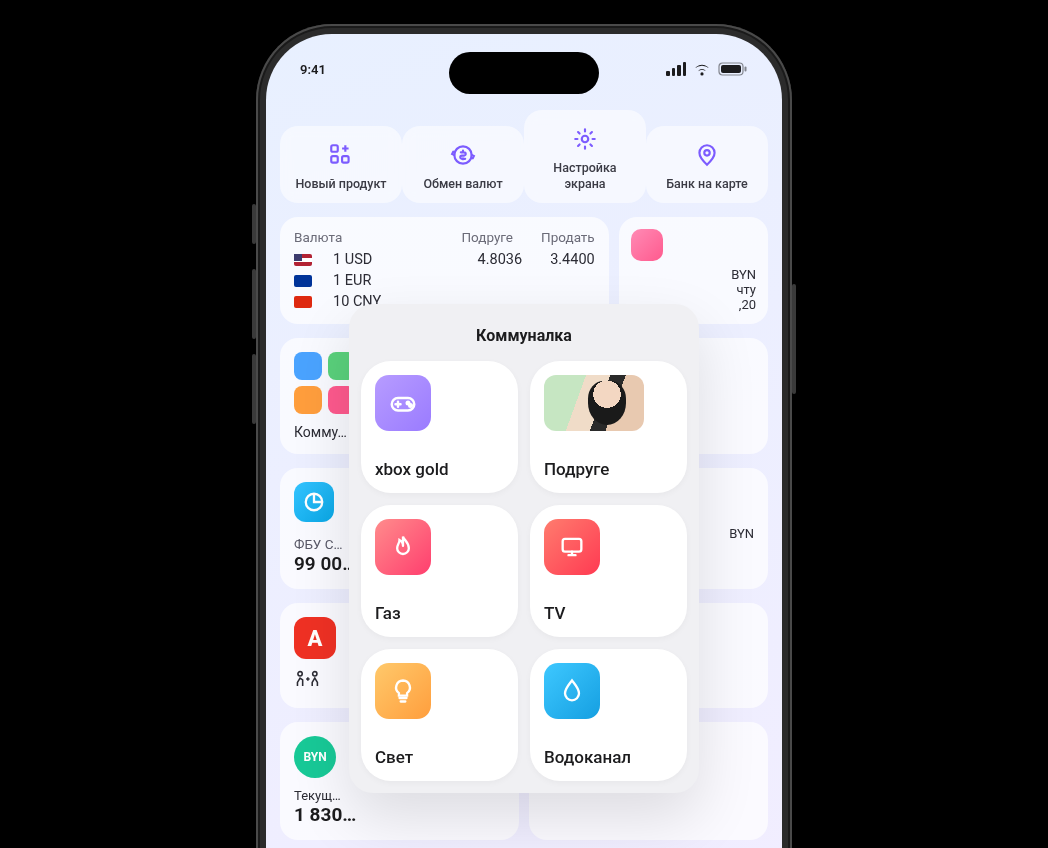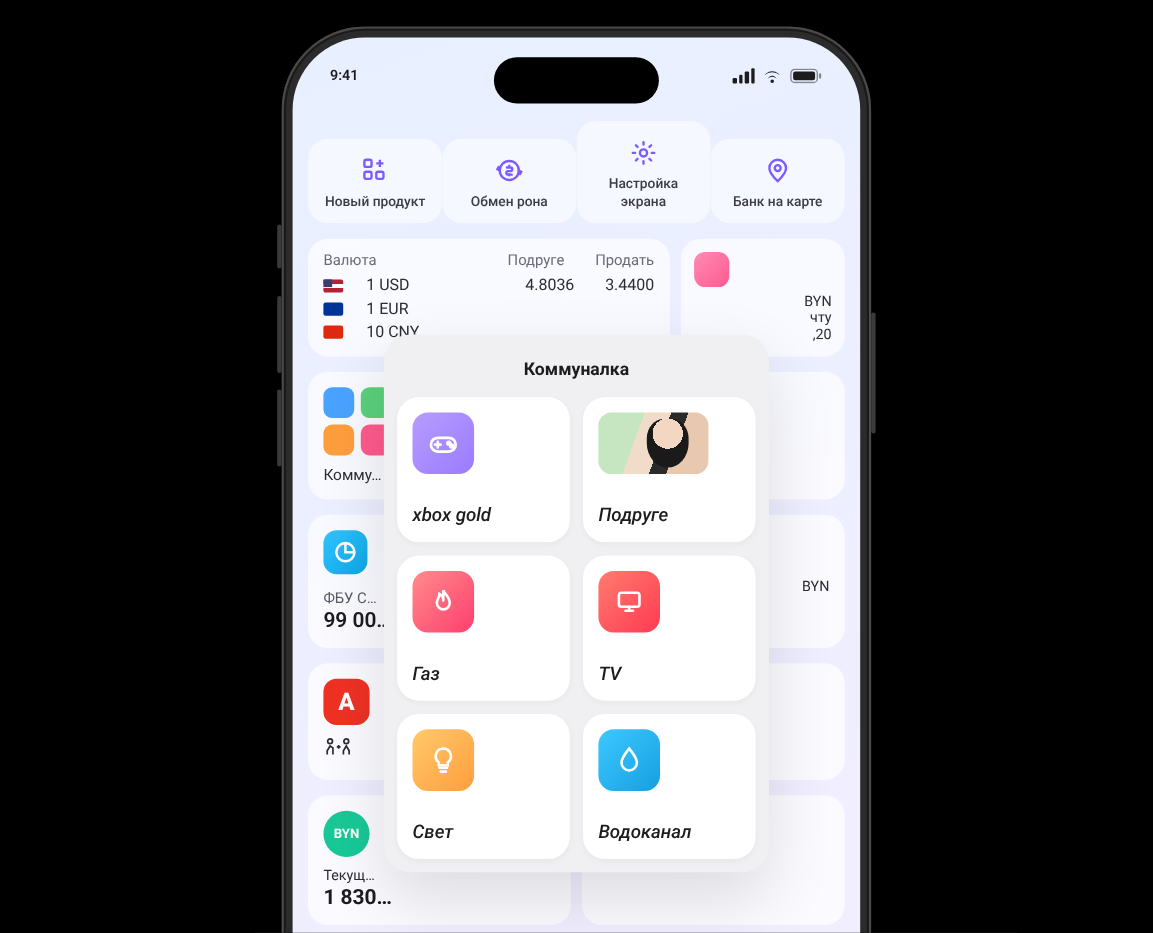--- a/index.html
+++ b/index.html
@@ -122,24 +122,23 @@
     background:#f0f0f3;
     border-radius:24px;
     padding: 22px 12px 12px;
     box-shadow: 0 25px 60px rgba(0,0,0,0.12);
     z-index: 100;
   }
   .modal-title { text-align:center; font-size:16px; font-weight:700; color:#1c1c1e; margin-bottom:16px; }
   .modal-grid { display:grid; grid-template-columns:1fr 1fr; gap:12px; }
   .tile {
     background:#fff;
-    border-radius:20px;
+    border-radius:30px;
     padding:14px;
     box-shadow: 0 2px 6px rgba(0,0,0,0.04);
-    font-style: italic;
   }
   .tile-icon { width:56px; height:56px; border-radius:14px; display:flex; align-items:center; justify-content:center; color:#fff; margin-bottom:28px; }
   .tile-photo { width:100px; height:56px; border-radius:12px; background:linear-gradient(110deg,#c6e6c2 0 35%, #f0dcc8 35% 55%, #2a2a2a 55% 68%, #e8c9b0 68% 100%); position:relative; margin-bottom:28px; overflow:hidden; }
   .tile-photo::after{ content:""; position:absolute; right:18px; top:6px; width:38px; height:44px; background:radial-gradient(circle at 50% 30%, #f3d7c2 0 38%, #1a1a1a 38% 100%); border-radius:40% 40% 50% 50%; }
   .tile-label { font-size:17px; color:#1c1c1e; font-weight:500; }
   .grad-purple { background:linear-gradient(135deg,#b79cff,#9a7bff); }
   .grad-red { background:linear-gradient(135deg,#ff8c8c,#ff3e6e); }
   .grad-red2 { background:linear-gradient(135deg,#ff7c6e,#ff3a52); }
   .grad-orange { background:linear-gradient(135deg,#ffc96b,#ff9e3d); }
   .grad-blue { background:linear-gradient(135deg,#3ec8ff,#159fe1); }
@@ -195,21 +194,21 @@
           <div class="action-label">Новый продукт</div>
         </div>
         <div class="action-card">
           <div class="action-icon">
             <svg width="26" height="26" viewBox="0 0 24 24" fill="none" stroke="#7c5cff" stroke-width="2">
                 <circle cx="12" cy="12" r="8"></circle>
                 <path d="M12 8v1m0 6v1m-2-6.5h3a1.5 1.5 0 010 3h-2a1.5 1.5 0 000 3h3" stroke-linecap="round"></path>
                 <path d="M3 9l-1 2 2 1M21 15l1-2-2-1" stroke-linecap="round"></path>
               </svg>
           </div>
-          <div class="action-label">Обмен рона</div>
+          <div class="action-label">Обмен валют</div>
         </div>
         <div class="action-card">
           <div class="action-icon">
             <svg width="26" height="26" viewBox="0 0 24 24" fill="none" stroke="#7c5cff" stroke-width="2">
                 <circle cx="12" cy="12" r="3"></circle>
                 <path d="M12 3v2M12 19v2M5.6 5.6l1.4 1.4M17 17l1.4 1.4M3 12h2M19 12h2M5.6 18.4L7 17M17 7l1.4-1.4" stroke-linecap="round"></path>
               </svg>
           </div>
           <div class="action-label">Настройка экрана</div>
         </div>

